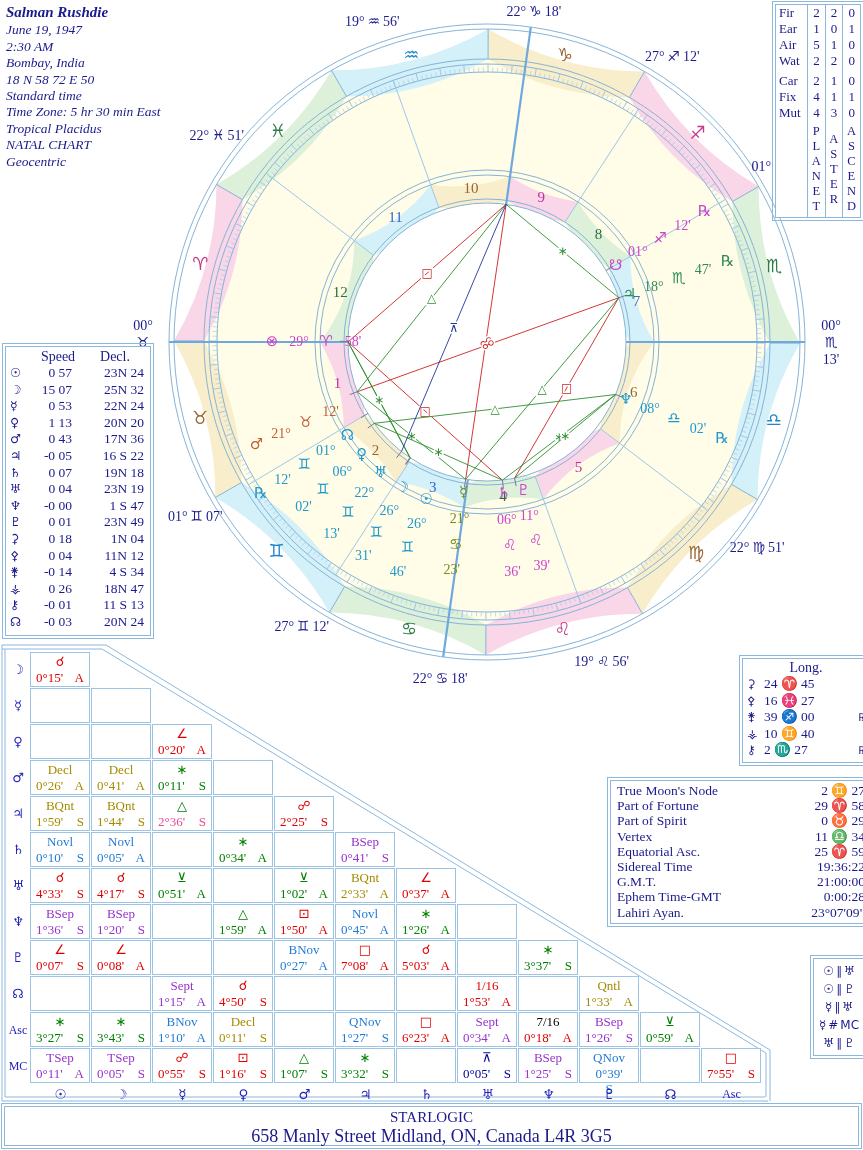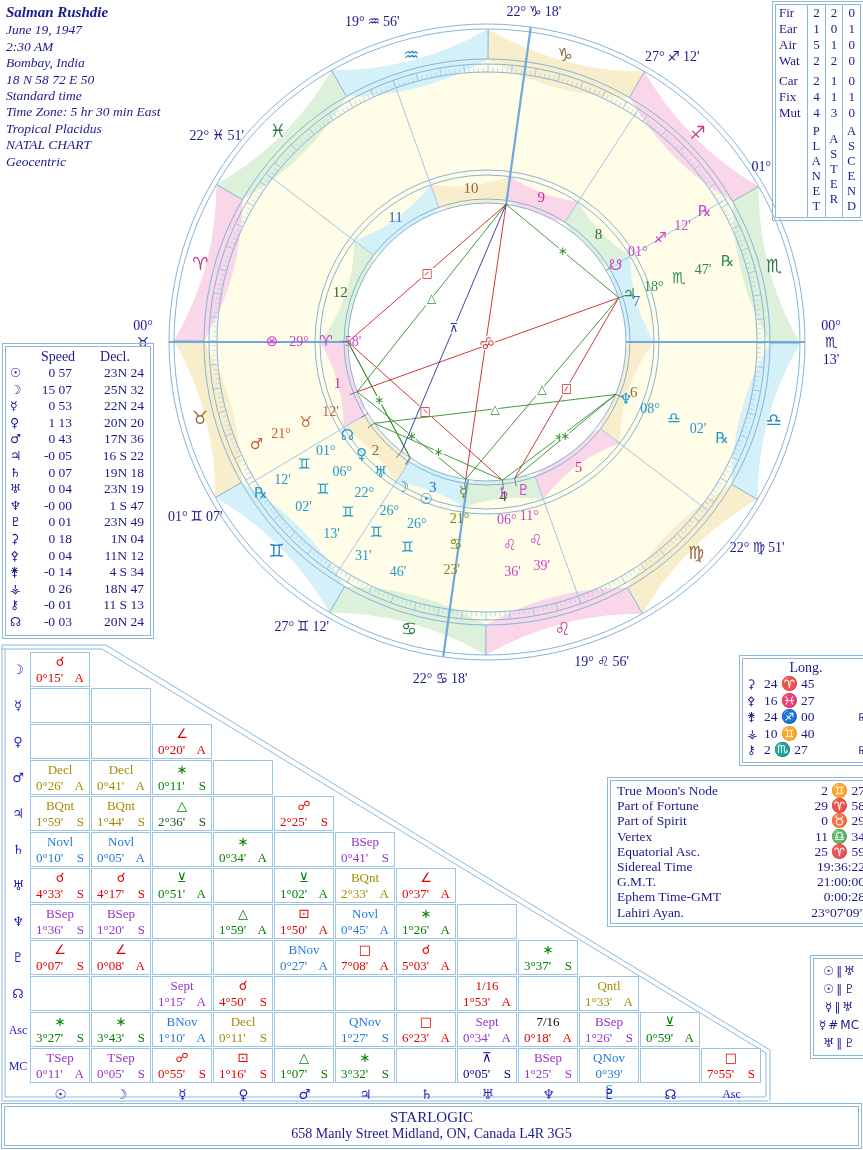--- a/index.html
+++ b/index.html
@@ -40,21 +40,21 @@
   #points{left:610px;top:780px;width:248px;font-size:13.5px;padding:2px 6px 3px 6px;}
   #points .row{display:flex;line-height:15.2px;}
   #points .lab{flex:1;}
   #points .val{text-align:right;}
   
   #parallels{left:813px;top:958px;width:46px;font-size:12px;padding:3px 2px;}
   #parallels .row{display:flex;justify-content:center;gap:2px;line-height:18px;}
   
   #footer{left:4px;top:1106px;width:853px;height:38px;text-align:center;}
   #footer .l1{font-size:15px;padding-top:2px;}
-  #footer .l2{font-size:14px;}
+  #footer .l2{font-size:18px;}
   
   .gcell{position:absolute;width:60px;height:35px;border:1px solid #9cc4e4;box-sizing:border-box;
          font-size:13px;text-align:center;background:#fff;}
   .gcell .l1{height:17px;line-height:17px;}
   .gcell .l2{display:flex;justify-content:space-between;padding:0 5px;line-height:15px;}
   .grlab{position:absolute;width:24px;height:36px;line-height:36px;text-align:center;
          color:#2222bb;font-size:13px;}
   .gclab{position:absolute;width:61px;height:18px;line-height:18px;text-align:center;
          color:#2222bb;font-size:13.5px;}
   svg text{user-select:none;}
@@ -834,21 +834,21 @@
      <span class="val">24 ♈ 45</span>
      <span class="rx"></span>
         </div>
         <div class="row">
      <span class="pg glyph">⚴</span>
      <span class="val">16 ♓ 27</span>
      <span class="rx"></span>
         </div>
         <div class="row">
      <span class="pg glyph">⚵</span>
-     <span class="val">24 ♐ 00</span>
+     <span class="val">39 ♐ 00</span>
      <span class="rx">℞</span>
         </div>
         <div class="row">
      <span class="pg glyph">⚶</span>
      <span class="val">10 ♊ 40</span>
      <span class="rx"></span>
         </div>
         <div class="row">
      <span class="pg glyph">⚷</span>
      <span class="val">2 ♏ 27</span>
@@ -979,21 +979,21 @@
       </div>
       <div class="gcell" style="left:91px;top:796px;">
         <div class="l1"><span style="color:#a38b00;">BQnt</span></div>
              <div class="l2" style="color:#a38b00;">
           <span>1°44'</span>
           <span>S</span>
         </div>
       </div>
       <div class="gcell" style="left:152px;top:796px;">
         <div class="l1"><span class="glyph" style="color:#008000;font-size:13px;">△</span></div>
-             <div class="l2" style="color:#14532d;">
+             <div class="l2" style="color:#ec4899;">
           <span>2°36'</span>
           <span>S</span>
         </div>
       </div>
       <div class="gcell" style="left:213px;top:796px;"></div>
       <div class="gcell" style="left:274px;top:796px;">
         <div class="l1"><span class="glyph" style="color:#e00000;font-size:13px;">☍</span></div>
              <div class="l2" style="color:#e00000;">
           <span>2°25'</span>
           <span>S</span>

